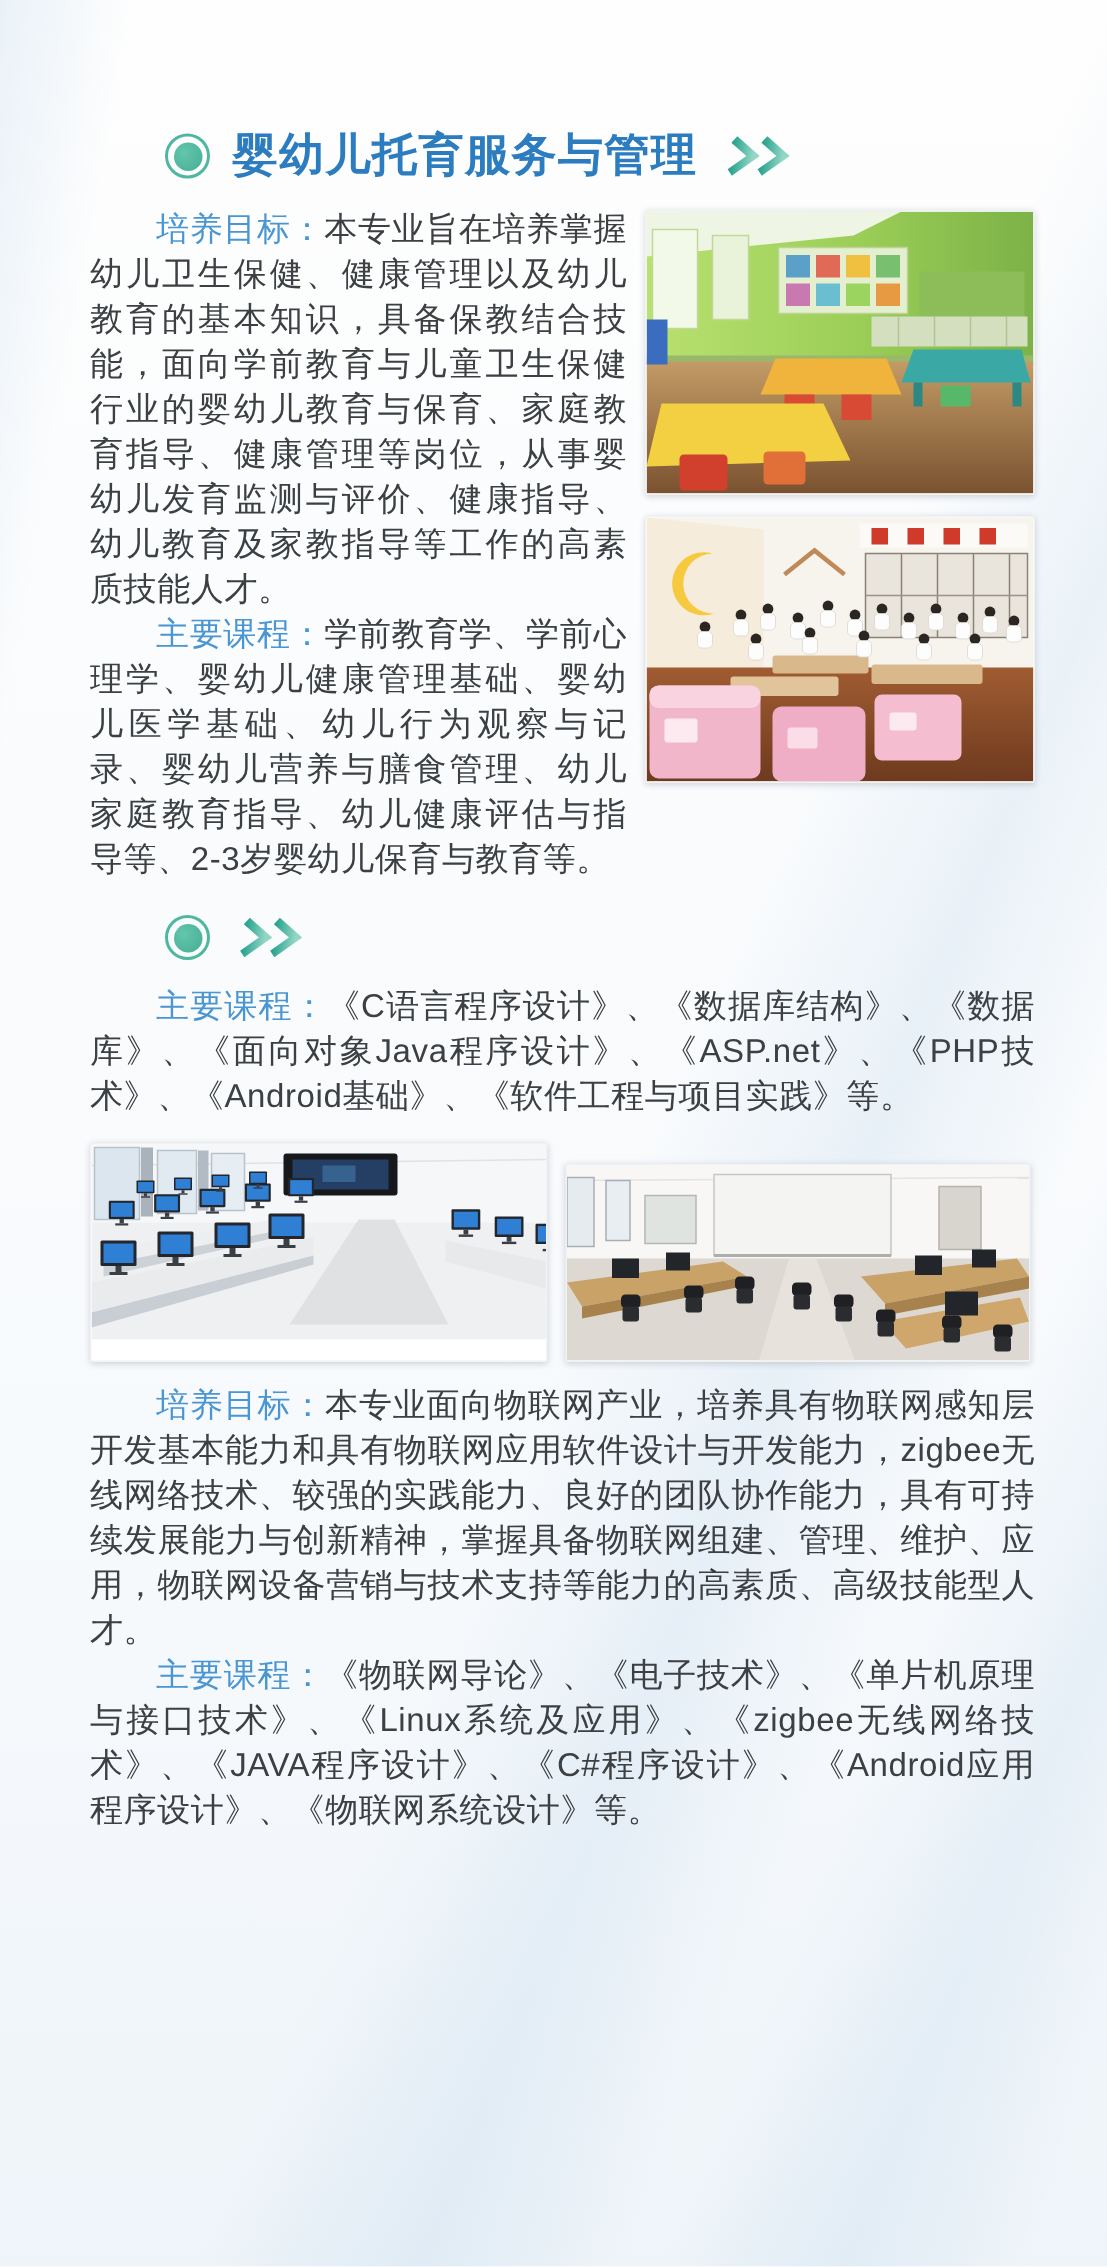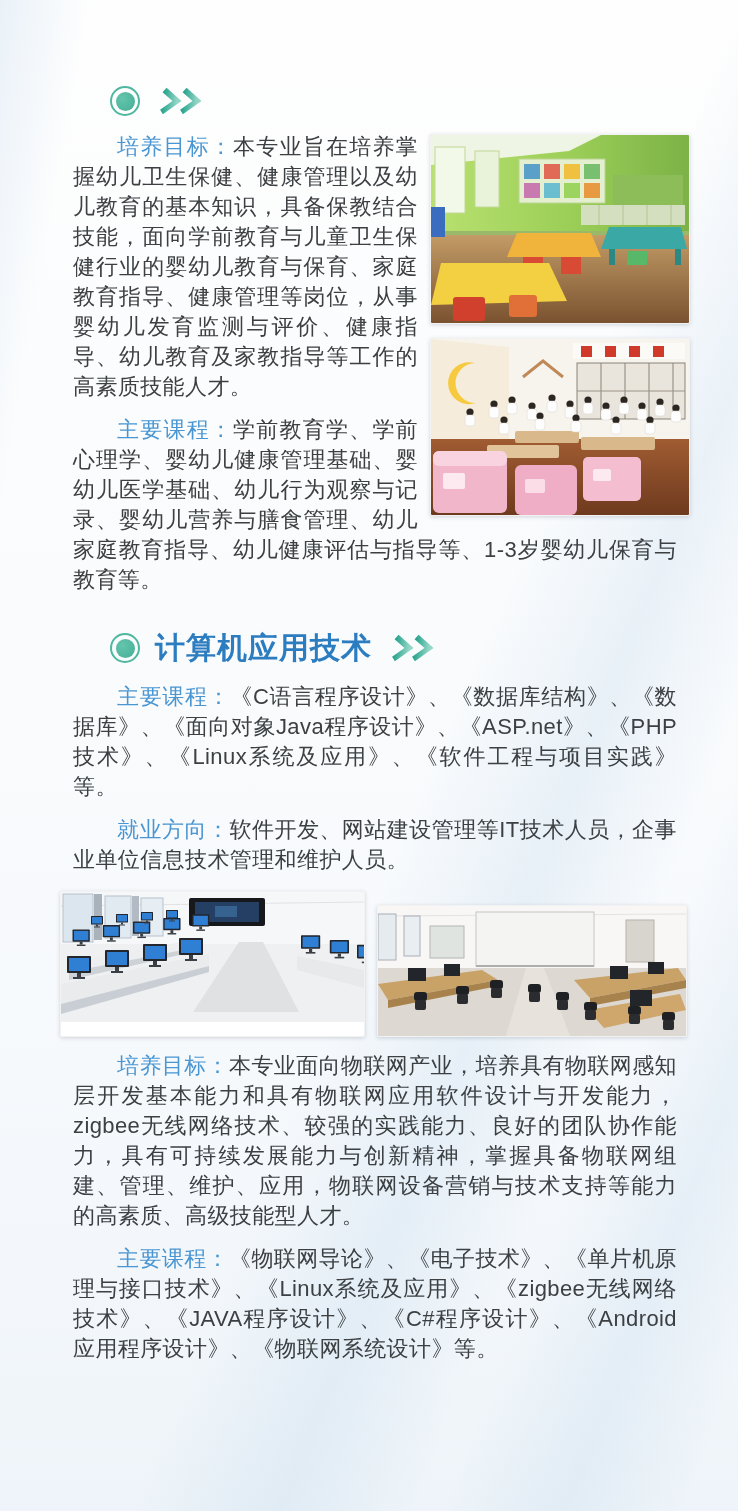--- a/index.html
+++ b/index.html
@@ -17,21 +17,21 @@
   .sec-head{display:flex;align-items:center;gap:15px;padding-left:50px;margin:0 0 16px 0;}
   .sec-head.gap-top{margin-top:22px;}
   .bullet{width:30px;height:30px;border:2px solid #4fb7a0;border-radius:50%;
     display:flex;align-items:center;justify-content:center;flex:0 0 auto;box-sizing:border-box;}
   .bullet i{display:block;width:19px;height:19px;border-radius:50%;
     background:radial-gradient(circle at 35% 35%, #63c5ad, #45ae94);}
   .sec-title{margin:0;font-size:30px;font-weight:bold;color:#2c7cc0;letter-spacing:1px;line-height:1.2;}
   .chev{flex:0 0 auto;margin-left:2px;}
   
   .sec-body{color:#3c4043;font-size:22px;line-height:30px;letter-spacing:0.4px;text-align:justify;}
-  .sec-body p{margin:13px;text-indent:2em;}
+  .sec-body p{margin:0;text-indent:2em;}
   .plabel{color:#4a96d2;}
   .clearfix::after{content:"";display:block;clear:both;}
   
   .photo-col{float:right;width:260px;margin:2px 0 8px 12px;}
   .photo{box-sizing:border-box;background:#fff;border:1px solid #f2f2f2;
     box-shadow:0 1px 4px rgba(40,60,80,0.20);border-radius:2px;overflow:hidden;margin:0;}
   .photo svg{display:block;}
   .photo + .photo{margin-top:14px;}
   
   .photo-row{display:flex;gap:12px;margin:16px 0 14px 0;}
@@ -75,20 +75,21 @@
         <rect x="1" y="8" width="11" height="10" rx="2" fill="#2a2c30"></rect>
       </g>
     </defs>
   </svg>
 
   <section>
     <div class="sec-head">
       <span class="bullet">
           <i></i>
         </span>
+      <h2 class="sec-title">婴幼儿托育服务与管理</h2>
       <svg class="chev" width="56" height="28" viewBox="0 0 56 28">
         <g transform="skewX(-8)" fill="none" stroke="url(#chevg)" stroke-width="5.5">
           <polyline points="8,3 22,14 8,25"></polyline>
           <polyline points="28,3 42,14 28,25"></polyline>
         </g>
       </svg>
     </div>
 
     <div class="sec-body clearfix">
       <div class="photo-col">
@@ -173,41 +174,39 @@
             <rect x="12" y="134" width="22" height="16" rx="2" fill="#fdeaf1"></rect>
             <rect x="84" y="126" width="62" height="50" rx="6" fill="#f0aec6"></rect>
             <rect x="94" y="140" width="20" height="14" rx="2" fill="#fbdde8"></rect>
             <rect x="152" y="118" width="58" height="44" rx="5" fill="#f4bed0"></rect>
             <rect x="162" y="130" width="18" height="12" rx="2" fill="#fdeaf1"></rect>
           </svg>
         </figure>
       </div>
 
       <p><span class="plabel">培养目标：</span><span>本专业旨在培养掌握幼儿卫生保健、健康管理以及幼儿教育的基本知识，具备保教结合技能，面向学前教育与儿童卫生保健行业的婴幼儿教育与保育、家庭教育指导、健康管理等岗位，从事婴幼儿发育监测与评价、健康指导、幼儿教育及家教指导等工作的高素质技能人才。</span></p>
-      <p><span class="plabel">主要课程：</span><span>学前教育学、学前心理学、婴幼儿健康管理基础、婴幼儿医学基础、幼儿行为观察与记录、婴幼儿营养与膳食管理、幼儿家庭教育指导、幼儿健康评估与指导等、1-3岁婴幼儿保育与教育等。</span></p>
+      <p><span class="plabel">主要课程：</span><span>学前教育学、学前心理学、婴幼儿健康管理基础、婴幼儿医学基础、幼儿行为观察与记录、婴幼儿营养与膳食管理、幼儿家庭教育指导、幼儿健康评估与指导等、2-3岁婴幼儿保育与教育等。</span></p>
     </div>
   </section>
 
   <section>
     <div class="sec-head gap-top">
       <span class="bullet">
           <i></i>
         </span>
-      <h2 class="sec-title">计算机应用技术</h2>
       <svg class="chev" width="56" height="28" viewBox="0 0 56 28">
         <g transform="skewX(-8)" fill="none" stroke="url(#chevg)" stroke-width="5.5">
           <polyline points="8,3 22,14 8,25"></polyline>
           <polyline points="28,3 42,14 28,25"></polyline>
         </g>
       </svg>
     </div>
 
     <div class="sec-body">
-      <p><span class="plabel">主要课程：</span><span>《C语言程序设计》、《数据库结构》、《数据库》、《面向对象Java程序设计》、《ASP.net》、《PHP技术》、《Linux系统及应用》、《软件工程与项目实践》等。</span></p>
-      <p><span class="plabel">就业方向：</span><span>软件开发、网站建设管理等IT技术人员，企事业单位信息技术管理和维护人员。</span></p>
+      <p><span class="plabel">主要课程：</span><span>《C语言程序设计》、《数据库结构》、《数据库》、《面向对象Java程序设计》、《ASP.net》、《PHP技术》、《Android基础》、《软件工程与项目实践》等。</span></p>
     </div>
 
     <div class="photo-row">
       <figure class="photo">
         <svg width="303" height="130" viewBox="0 0 303 130" preserveAspectRatio="none">
           <rect width="303" height="130" fill="#eef0f2"></rect>
           <rect width="303" height="52" fill="#f6f7f8"></rect>
           <line x1="0" y1="14" x2="303" y2="10" stroke="#e0e2e5"></line>
           <rect x="2" y="2" width="30" height="48" fill="#dce6ee" stroke="#b8c2cc"></rect>
           <rect x="33" y="2" width="8" height="46" fill="#aab2bc"></rect>

